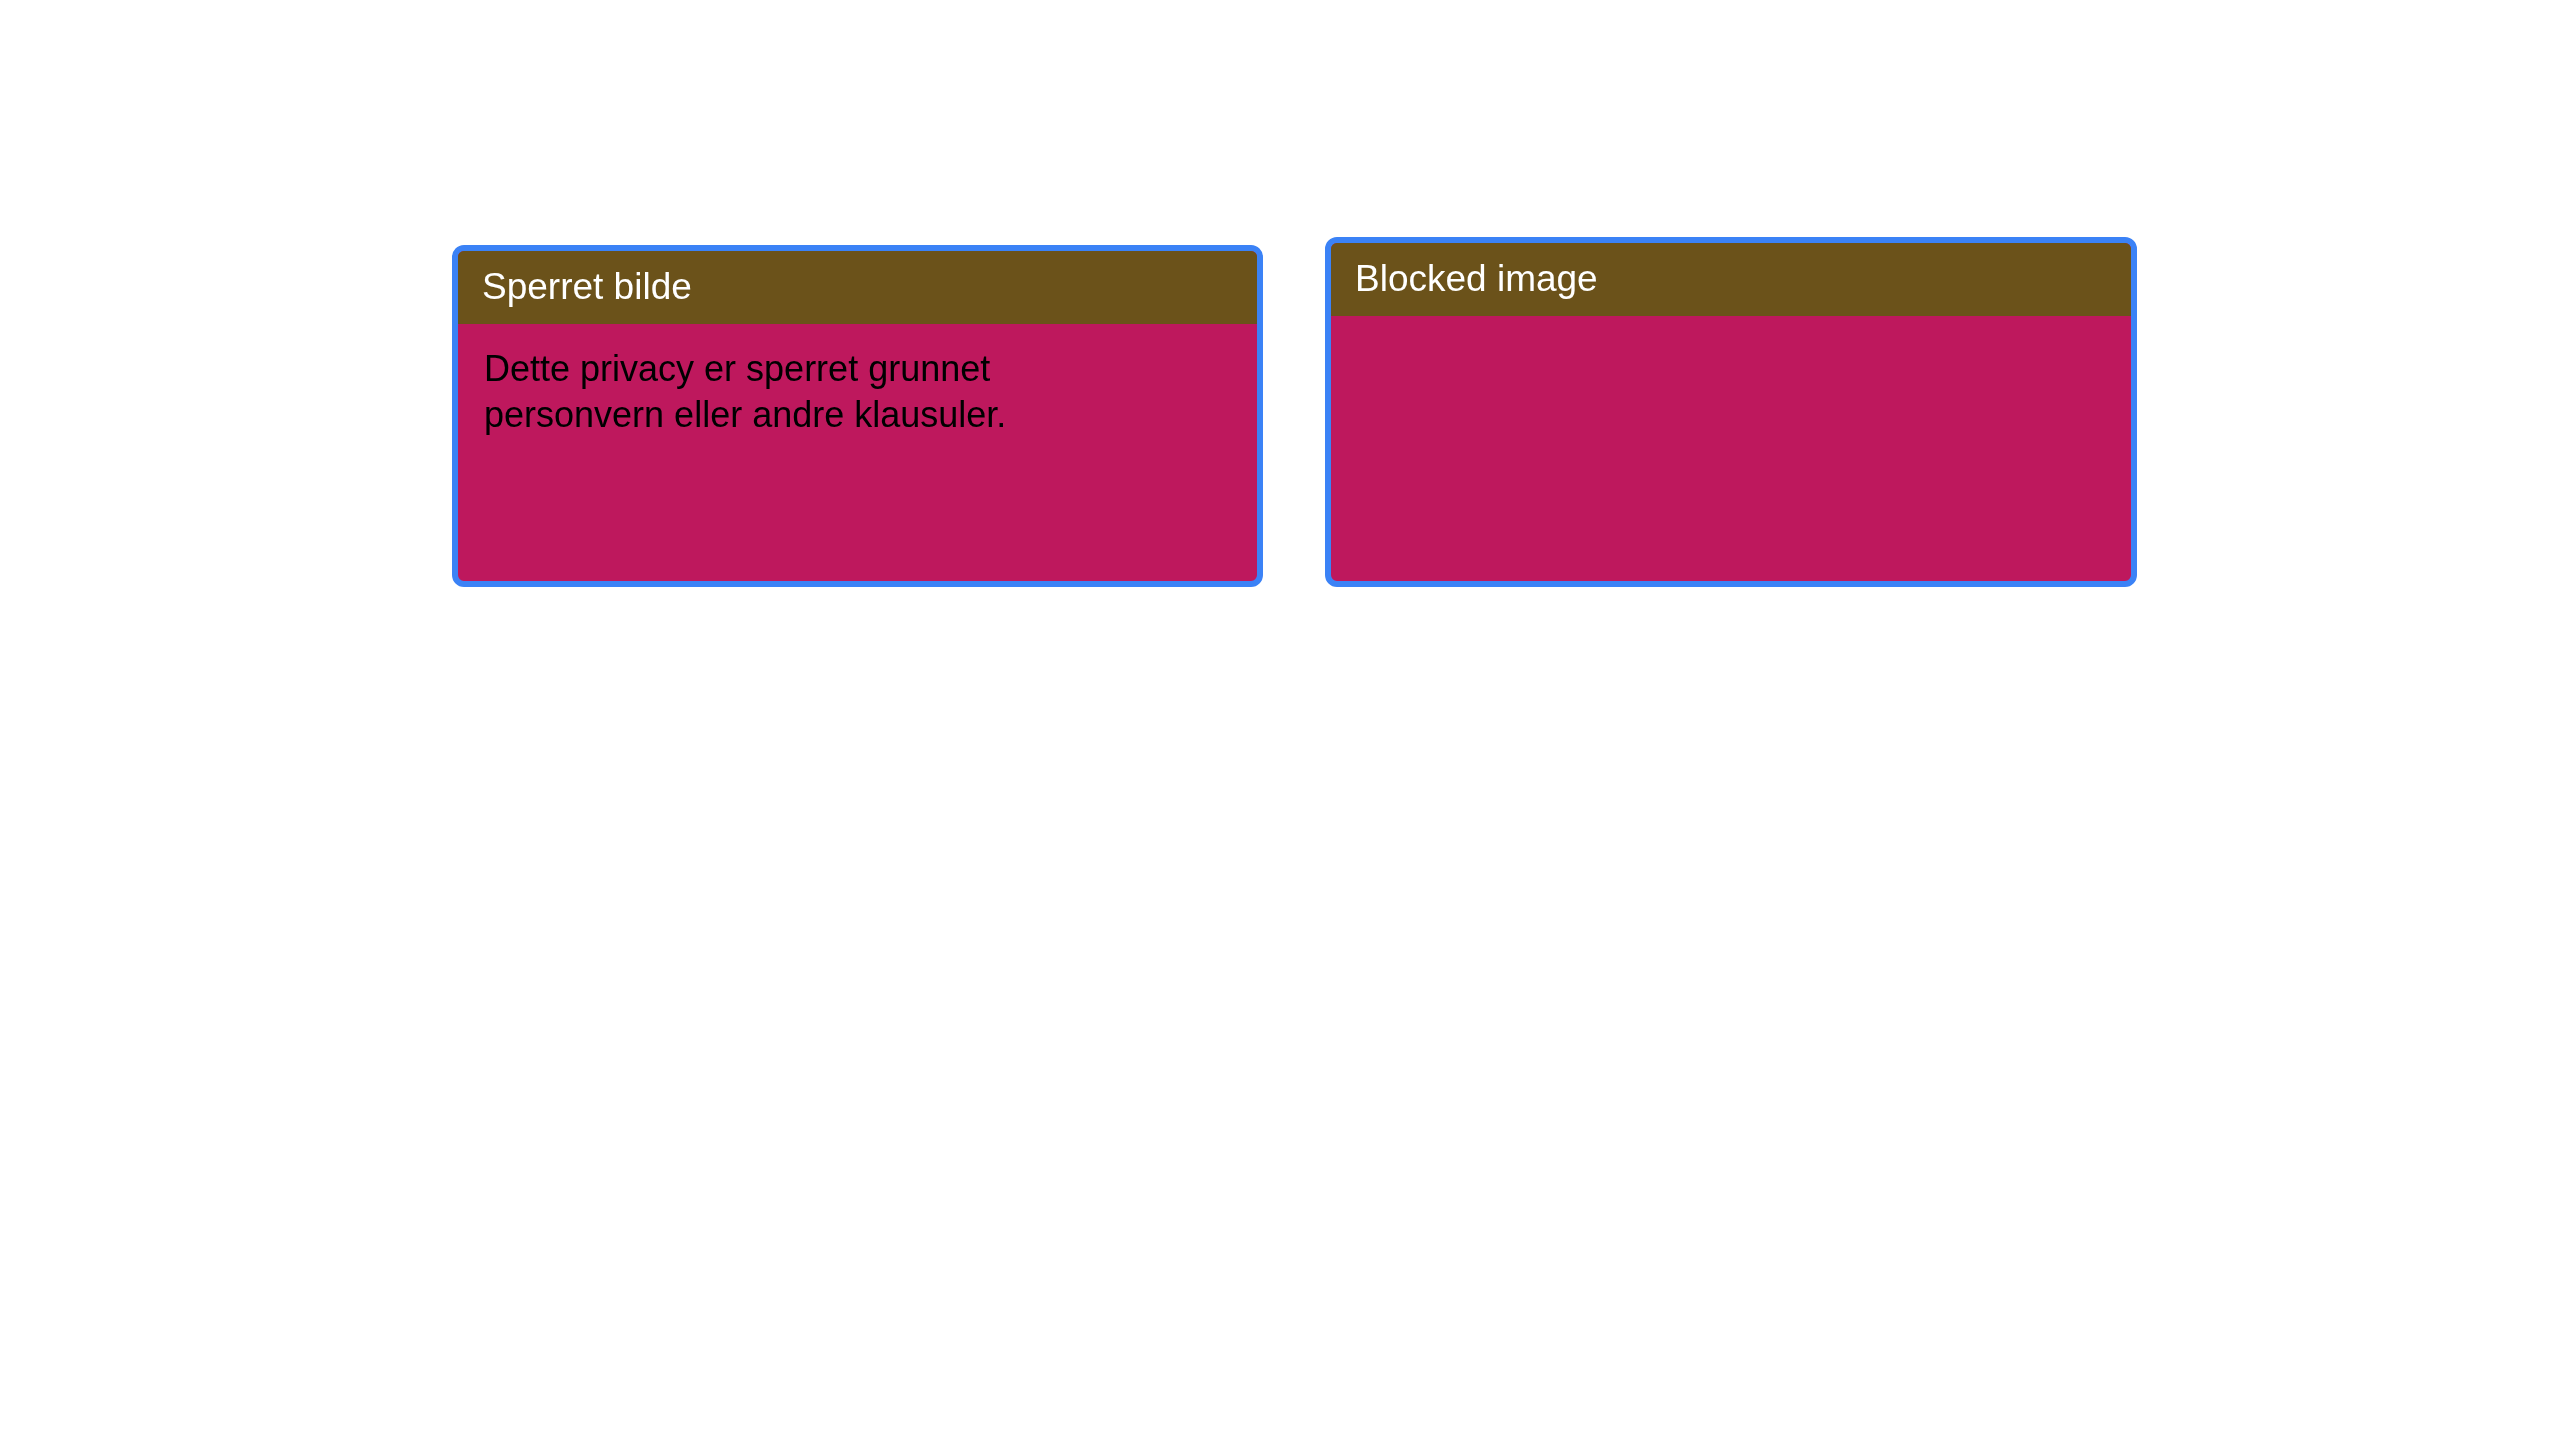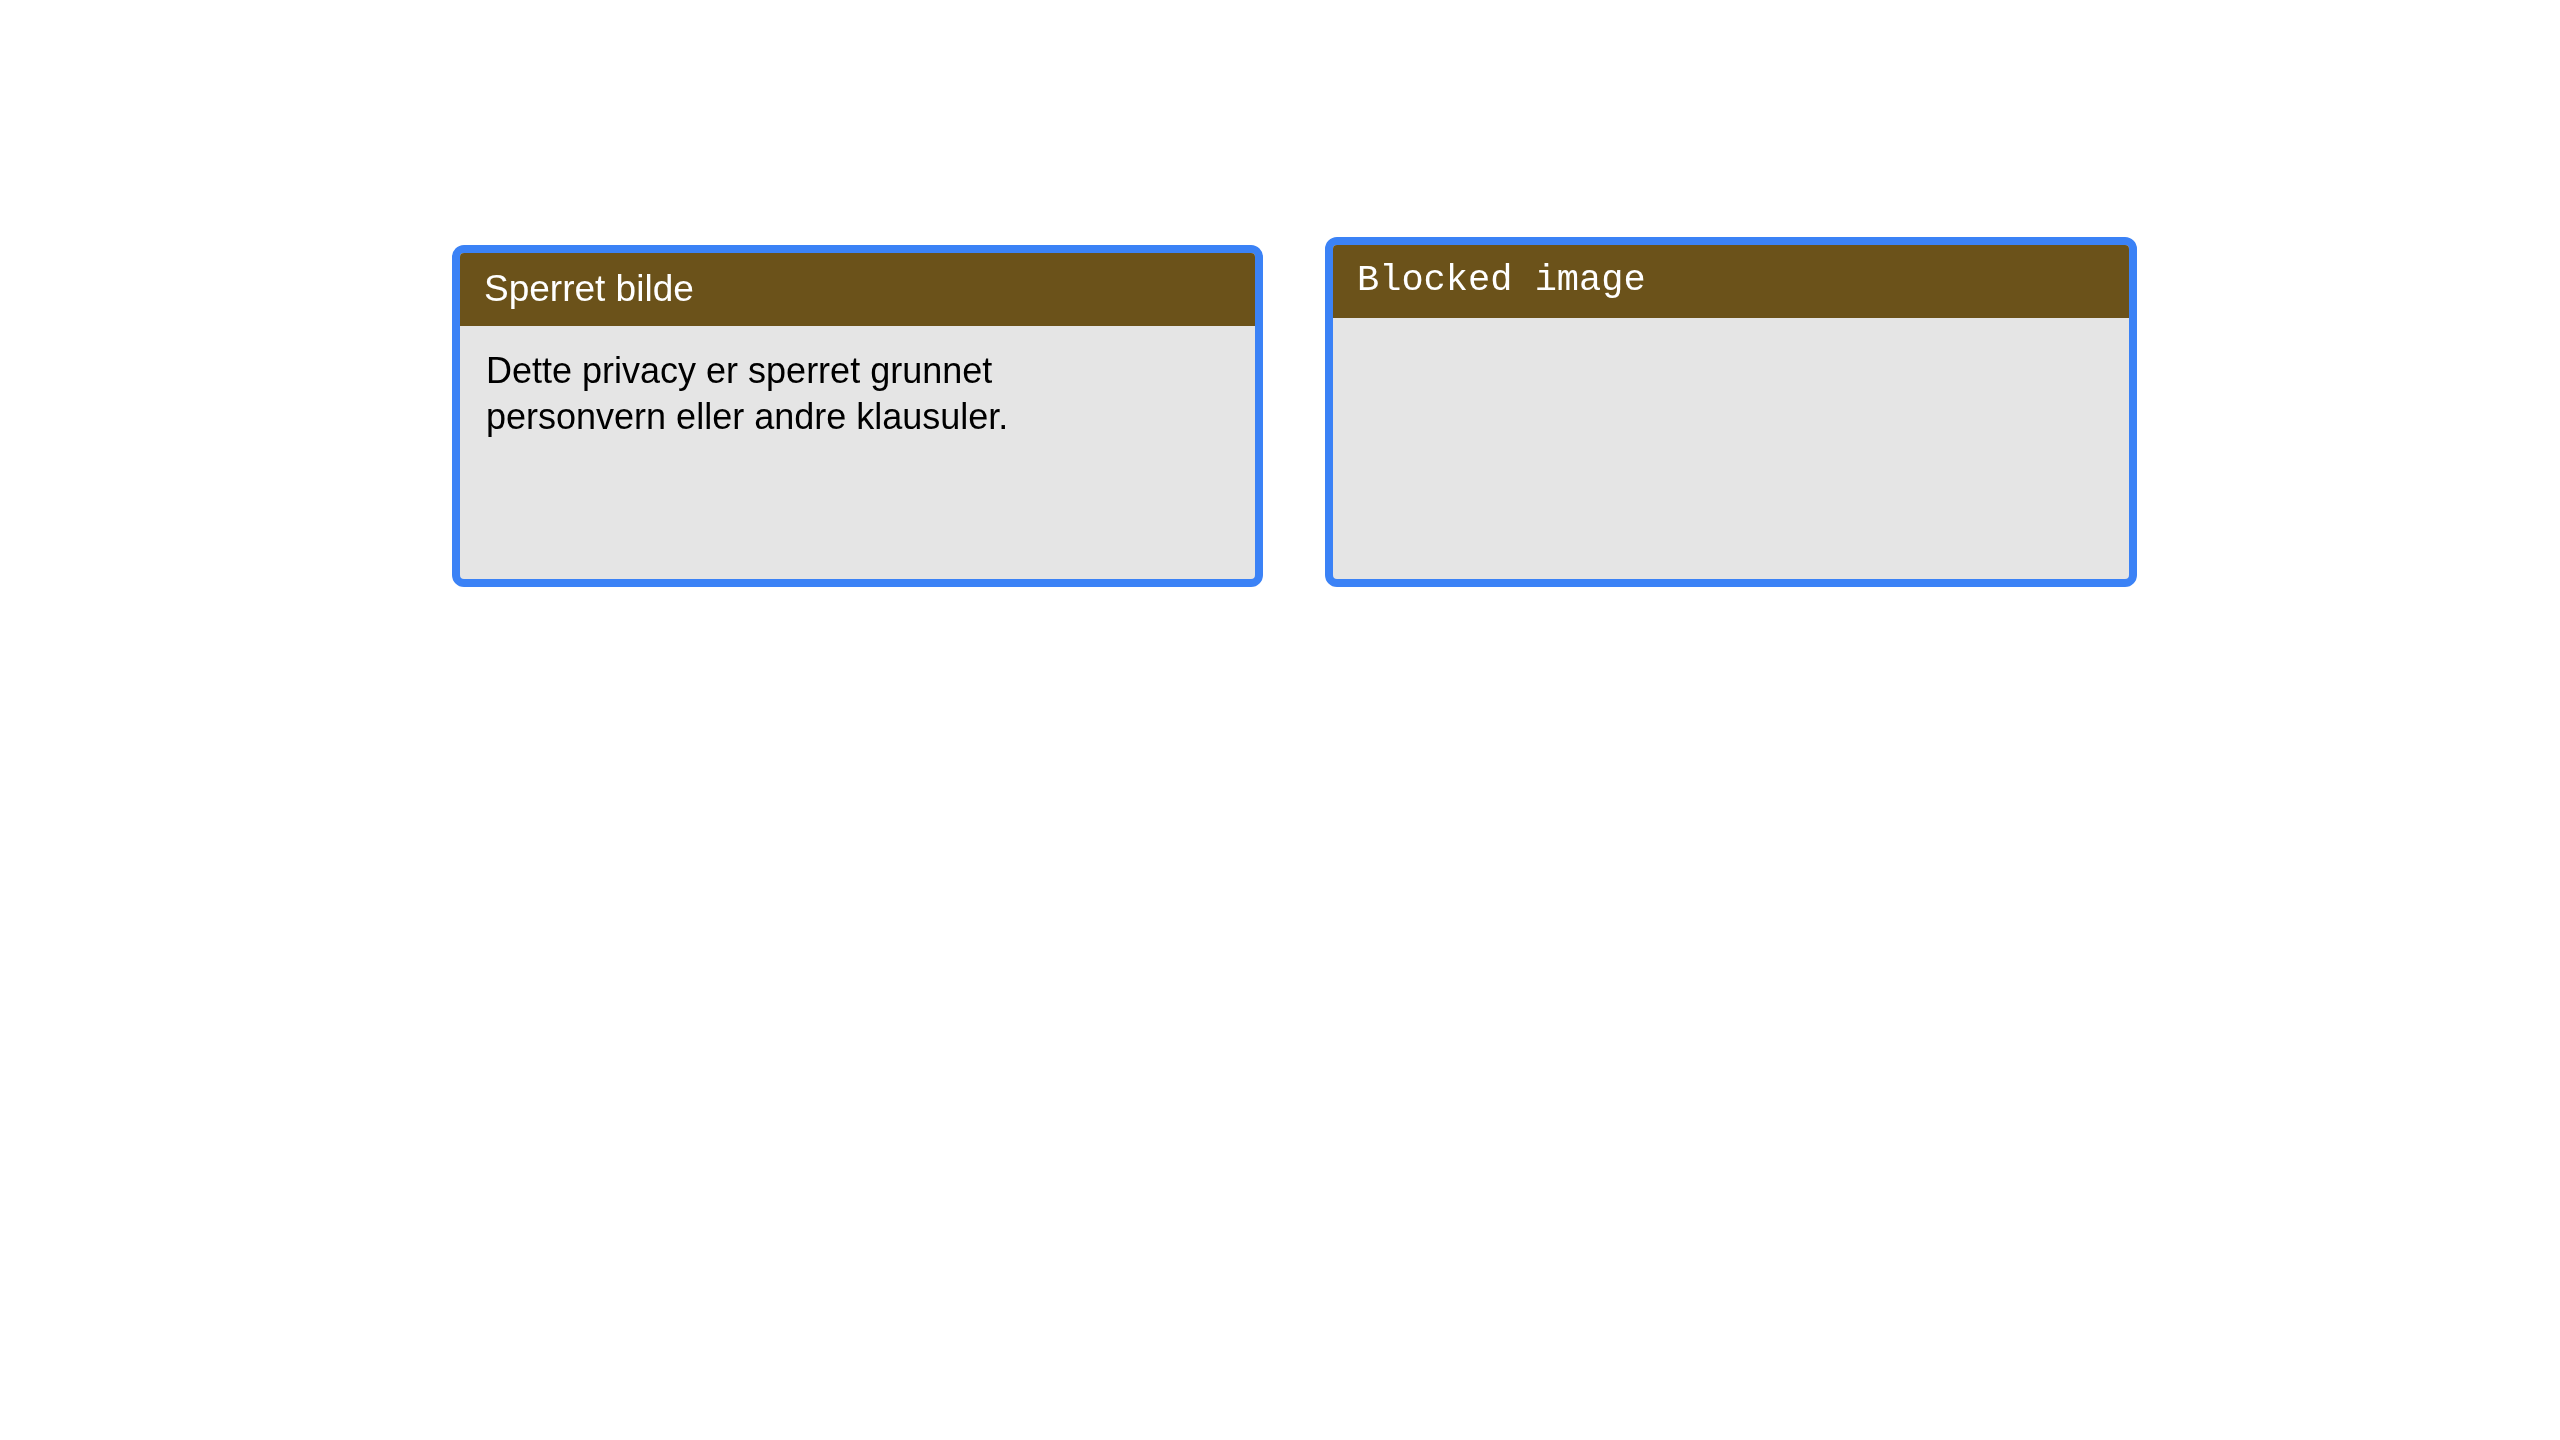--- a/index.html
+++ b/index.html
@@ -14,37 +14,36 @@
     overflow: hidden;
   }
   .stage {
     position: relative;
     width: 2560px;
     height: 1440px;
   }
   .notice-card {
     position: absolute;
     box-sizing: border-box;
-    background: #e5e5e5;
-    border: 8px solid #3b82f6;
+    background: #be185d;
+    border: 6px solid #3b82f6;
     border-radius: 12px;
     overflow: hidden;
   }
   .notice-card.card-no {
     left: 452px;
     top: 245px;
     width: 811px;
     height: 342px;
   }
   .notice-card.card-en {
     left: 1325px;
     top: 237px;
     width: 812px;
     height: 350px;
-    font-family: Liberation Mono, monospace;
   }
   .notice-header {
     background: #6b521a;
     color: #ffffff;
     font-size: 37px;
     line-height: 1.0;
     padding: 17px 24px 19px 24px;
     box-sizing: border-box;
     white-space: nowrap;
     font-weight: 400;

